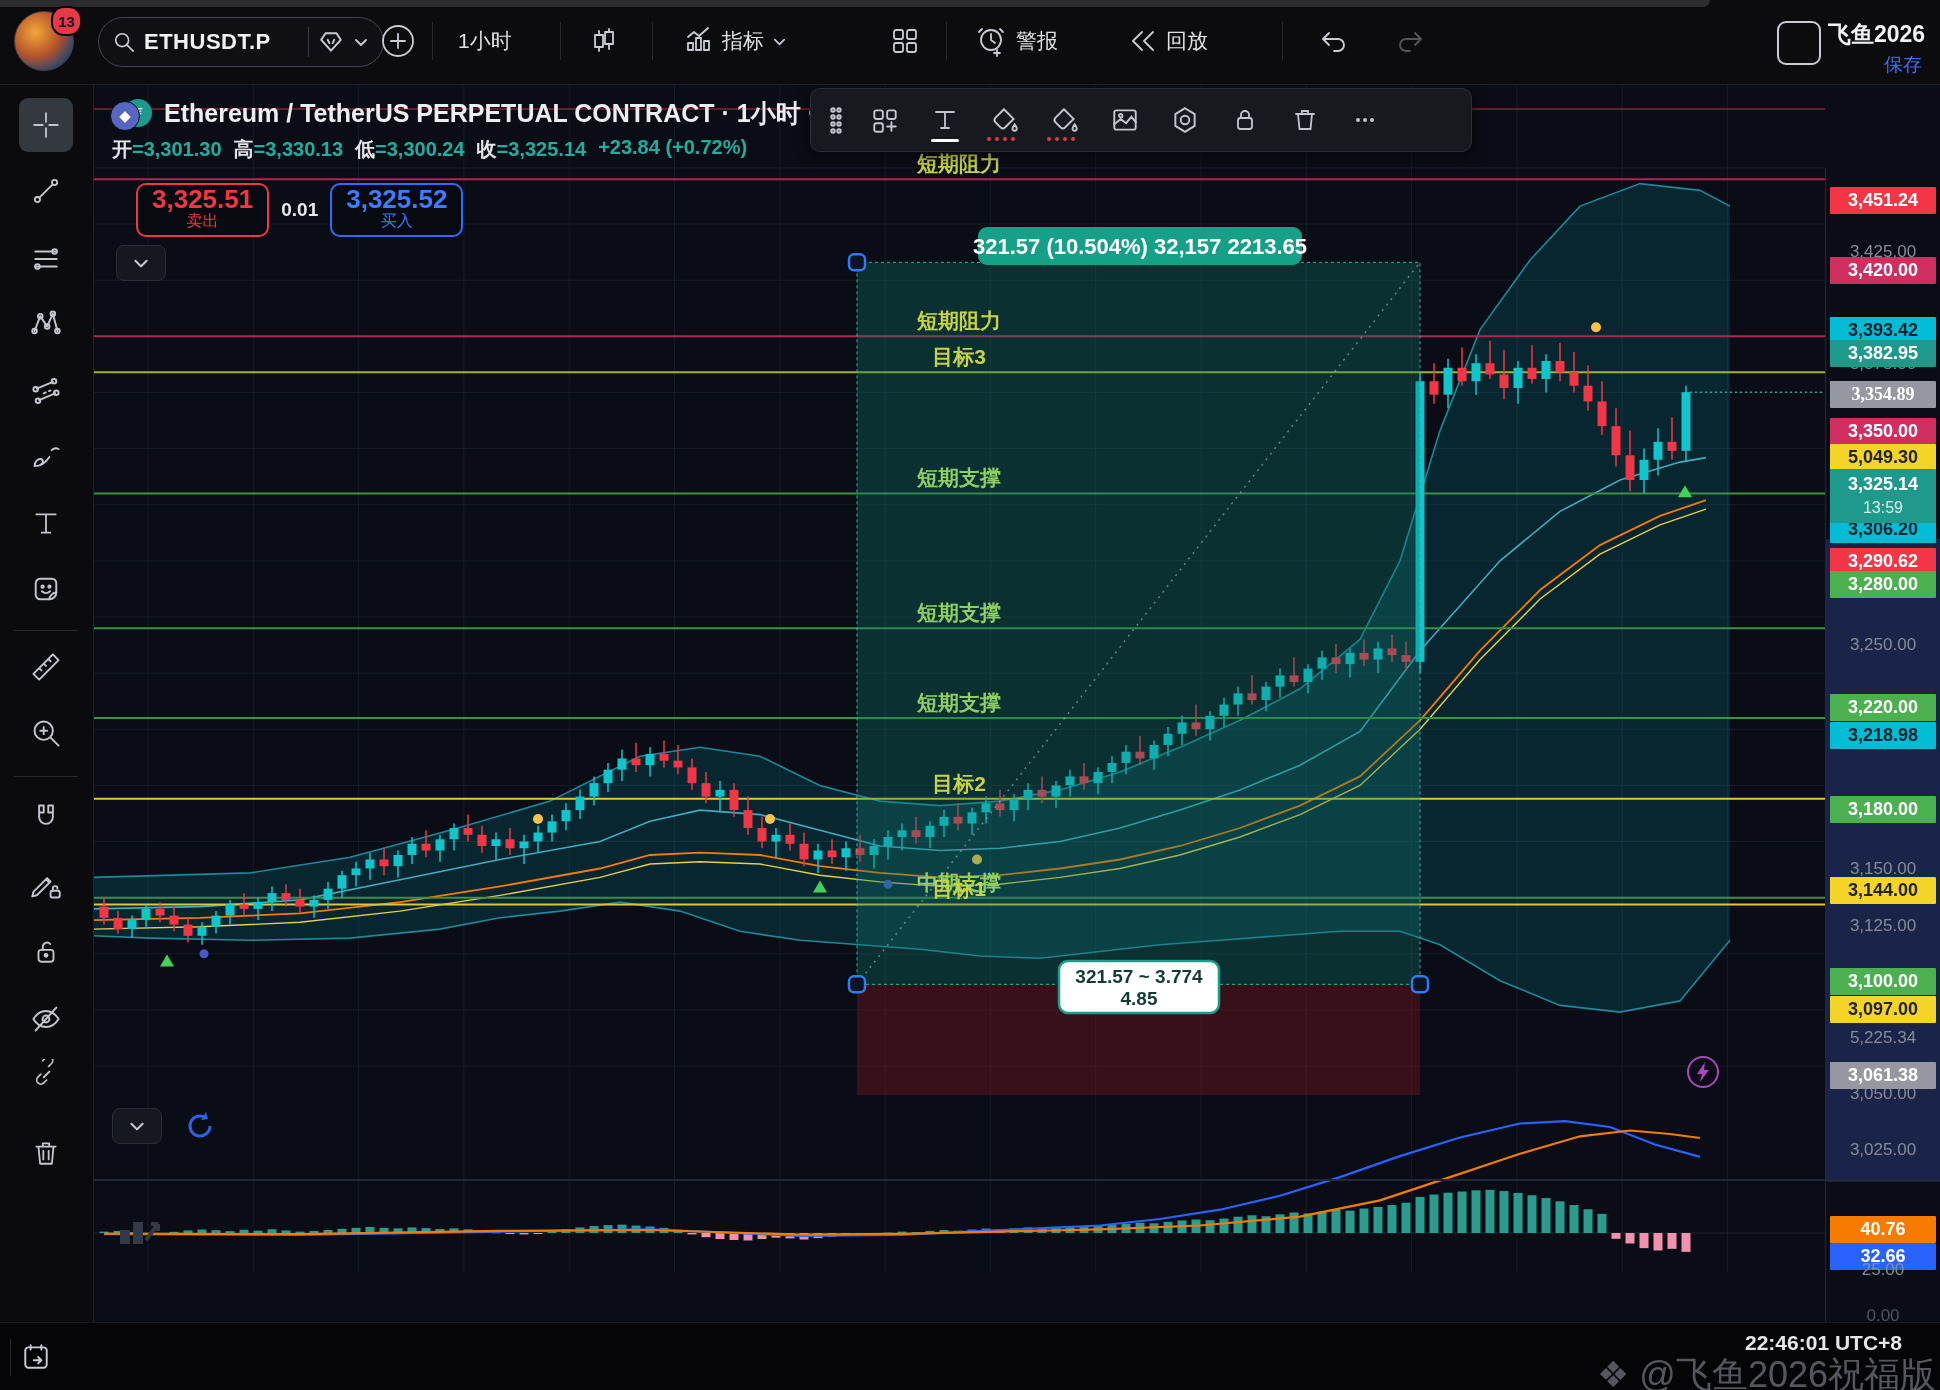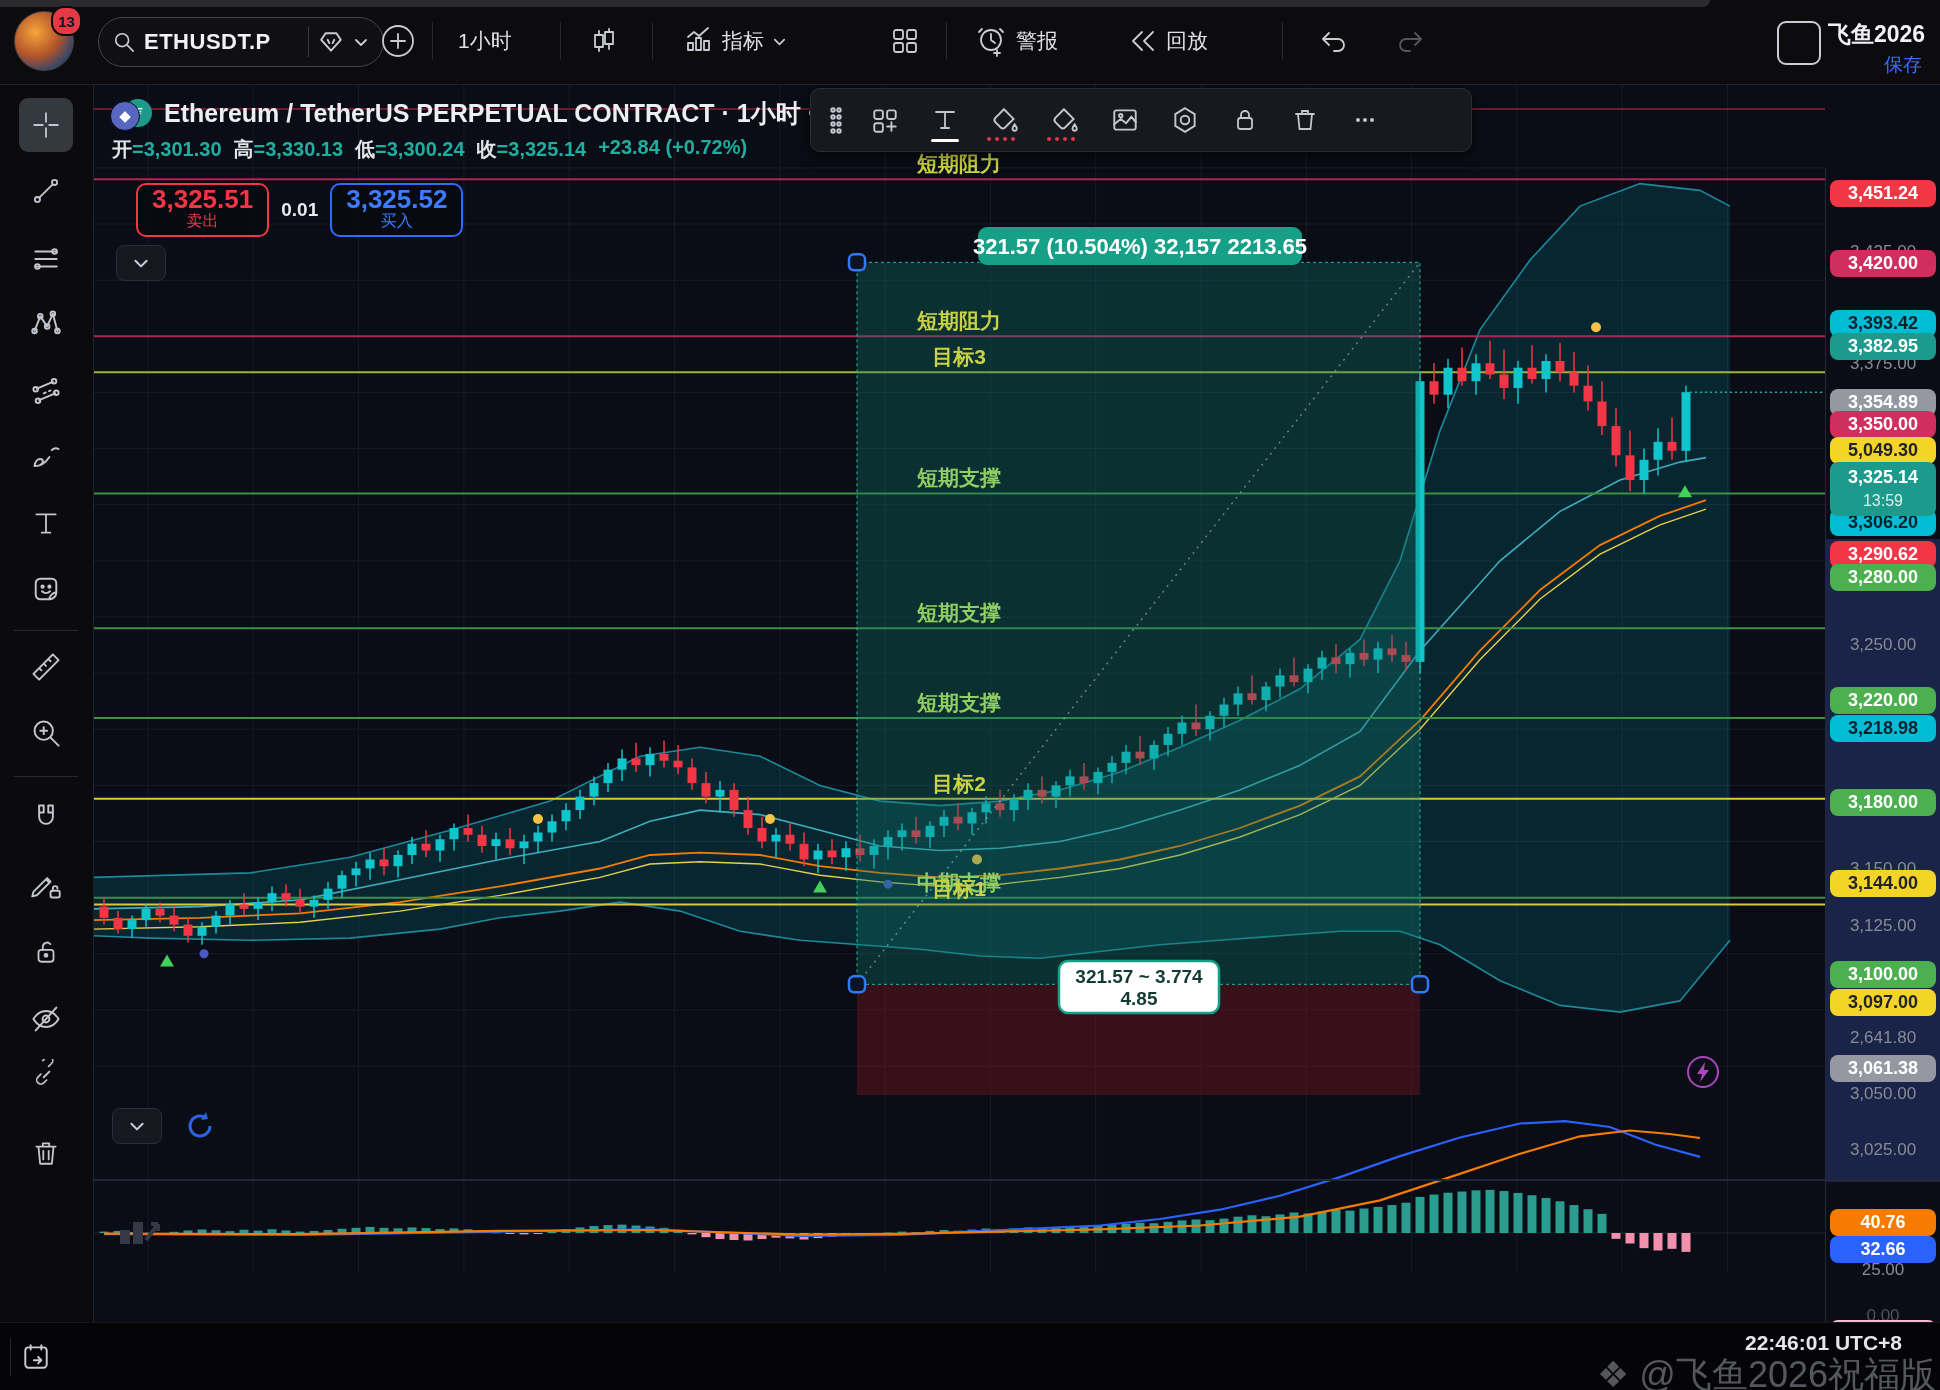--- a/index.html
+++ b/index.html
@@ -39,22 +39,22 @@
   
   #stage{position:absolute;left:0;top:84px;width:1940px;height:1306px;background:#0a0d15;}
   #main-svg,#ind-svg{position:absolute;left:93px;}
   #vline-axis{position:absolute;left:1825px;top:84px;width:1px;height:1238px;background:#23273a;z-index:20;}
   #hdiv1{position:absolute;left:93px;top:1095px;width:1847px;height:2px;background:#23273a;z-index:20;}
   #hdiv2{position:absolute;left:93px;top:1272px;width:1847px;height:1px;background:#23273a;z-index:20;}
   #tint-axis{position:absolute;left:1826px;top:455px;width:114px;height:643px;background:#1a2448;z-index:5;}
   #tint-time{position:absolute;left:990px;top:1273px;width:700px;height:49px;background:#141d3d;z-index:5;}
   #price-axis{position:absolute;left:1826px;top:84px;width:114px;height:1238px;z-index:10;font-size:17px;}
   .ax-plain{position:absolute;left:0;width:114px;text-align:center;color:#868b96;}
-  .ax-badge{position:absolute;left:4px;width:106px;height:27px;border-radius:8px;display:flex;align-items:center;
-            justify-content:center;font-size:18px;font-weight:bold;}
+  .ax-badge{position:absolute;left:4px;width:106px;height:27px;border-radius:1px;display:flex;align-items:center;
+            justify-content:center;font-size:18px;font-weight:bold;margin-top:7px;}
   .ax-cur{height:54px;flex-direction:column;line-height:24px;}
   .ax-cur .sub{font-weight:normal;font-size:16px;opacity:.85;}
   #time-axis{position:absolute;left:93px;top:1272px;width:1732px;height:50px;z-index:10;}
   .tx{position:absolute;top:13px;transform:translateX(-50%);font-size:18px;color:#9aa0ab;}
   .tx.day{color:#d4d7dd;font-weight:bold;}
   .tx.dim{color:#6b707b;}
   .tx-hl{position:absolute;top:5px;height:36px;transform:translateX(-50%);background:#2962ff;color:#fff;
          font-size:20px;font-weight:bold;display:flex;align-items:center;justify-content:center;
          padding:0 14px;white-space:nowrap;z-index:12;}
   #ta-gear{position:absolute;left:1862px;top:1281px;z-index:12;}
@@ -754,28 +754,28 @@
   <div id="hdiv1"></div>
   <div id="hdiv2"></div>
 
   <div id="price-axis">
       <div class="ax-plain" style="top: 73.9167px;">3,425.00</div>
       <div class="ax-plain" style="top: 186.182px;">3,375.00</div>
       <div class="ax-plain" style="top: 466.844px;">3,250.00</div>
       <div class="ax-plain" style="top: 522.977px;">3,225.00</div>
       <div class="ax-plain" style="top: 691.374px;">3,150.00</div>
       <div class="ax-plain" style="top: 747.507px;">3,125.00</div>
-      <div class="ax-plain" style="top: 859.772px;">2,641.80</div>
+      <div class="ax-plain" style="top: 859.772px;">5,225.34</div>
       <div class="ax-plain" style="top: 915.904px;">3,050.00</div>
       <div class="ax-plain" style="top: 972.037px;">3,025.00</div>
       <div class="ax-badge" style="background: rgb(242, 54, 69); color: rgb(255, 255, 255); top: 12px;">3,451.24</div>
       <div class="ax-badge" style="background: rgb(207, 46, 95); color: rgb(255, 255, 255); top: 82.1432px;">3,420.00</div>
       <div class="ax-badge" style="background: rgb(0, 188, 212); color: rgb(8, 34, 43); top: 141.823px;">3,393.42</div>
       <div class="ax-badge" style="background: rgb(29, 154, 140); color: rgb(255, 255, 255); top: 165.332px;">3,382.95</div>
-      <div class="ax-badge" style="background: rgb(149, 152, 161); color: rgb(255, 255, 255); top: 221px;">3,354.89</div>
+      <div class="ax-badge" style="background: rgb(149, 152, 161); color: rgb(255, 255, 255); top: 206px; font-family: Liberation Serif, serif;">3,354.89</div>
       <div class="ax-badge" style="background: rgb(207, 46, 95); color: rgb(255, 255, 255); top: 243.314px;">3,350.00</div>
       <div class="ax-badge" style="background: rgb(245, 212, 40); color: rgb(32, 35, 44); top: 269.239px;">5,049.30</div>
       <div class="ax-badge" style="background: rgb(0, 188, 212); color: rgb(8, 34, 43); top: 340.658px;">3,306.20</div>
       <div class="ax-badge" style="background: rgb(242, 54, 69); color: rgb(255, 255, 255); top: 372.64px;">3,290.62</div>
       <div class="ax-badge" style="background: rgb(76, 175, 80); color: rgb(255, 255, 255); top: 396.485px; text-align: center;">3,280.00</div>
       <div class="ax-badge" style="background: rgb(76, 175, 80); color: rgb(255, 255, 255); top: 519.203px;">3,220.00</div>
       <div class="ax-badge" style="background: rgb(0, 188, 212); color: rgb(8, 34, 43); top: 547.493px;">3,218.98</div>
       <div class="ax-badge" style="background: rgb(76, 175, 80); color: rgb(255, 255, 255); top: 621.015px;">3,180.00</div>
       <div class="ax-badge" style="background: rgb(245, 212, 40); color: rgb(32, 35, 44); top: 701.846px;">3,144.00</div>
       <div class="ax-badge" style="background: rgb(76, 175, 80); color: rgb(255, 255, 255); top: 792.639px;">3,100.00</div>

